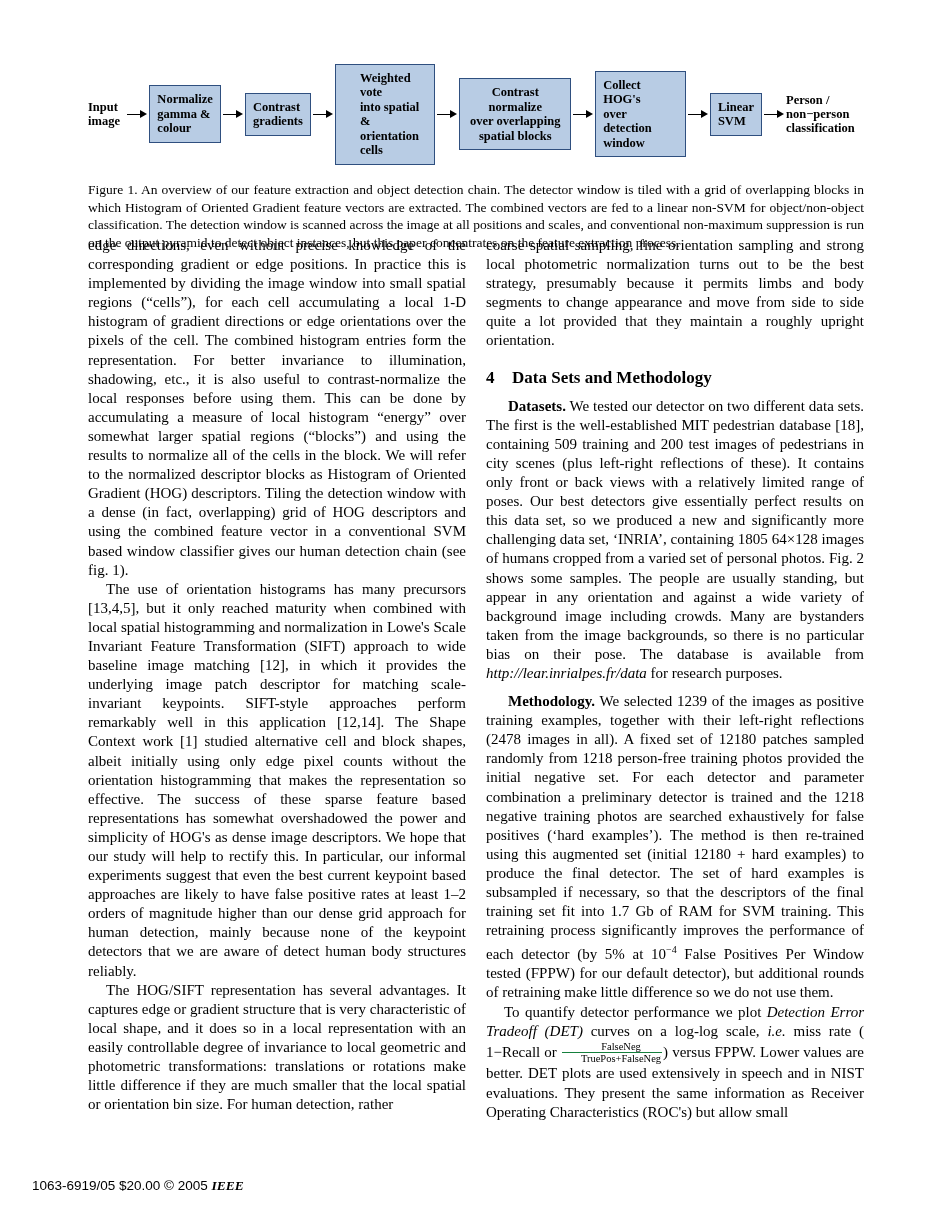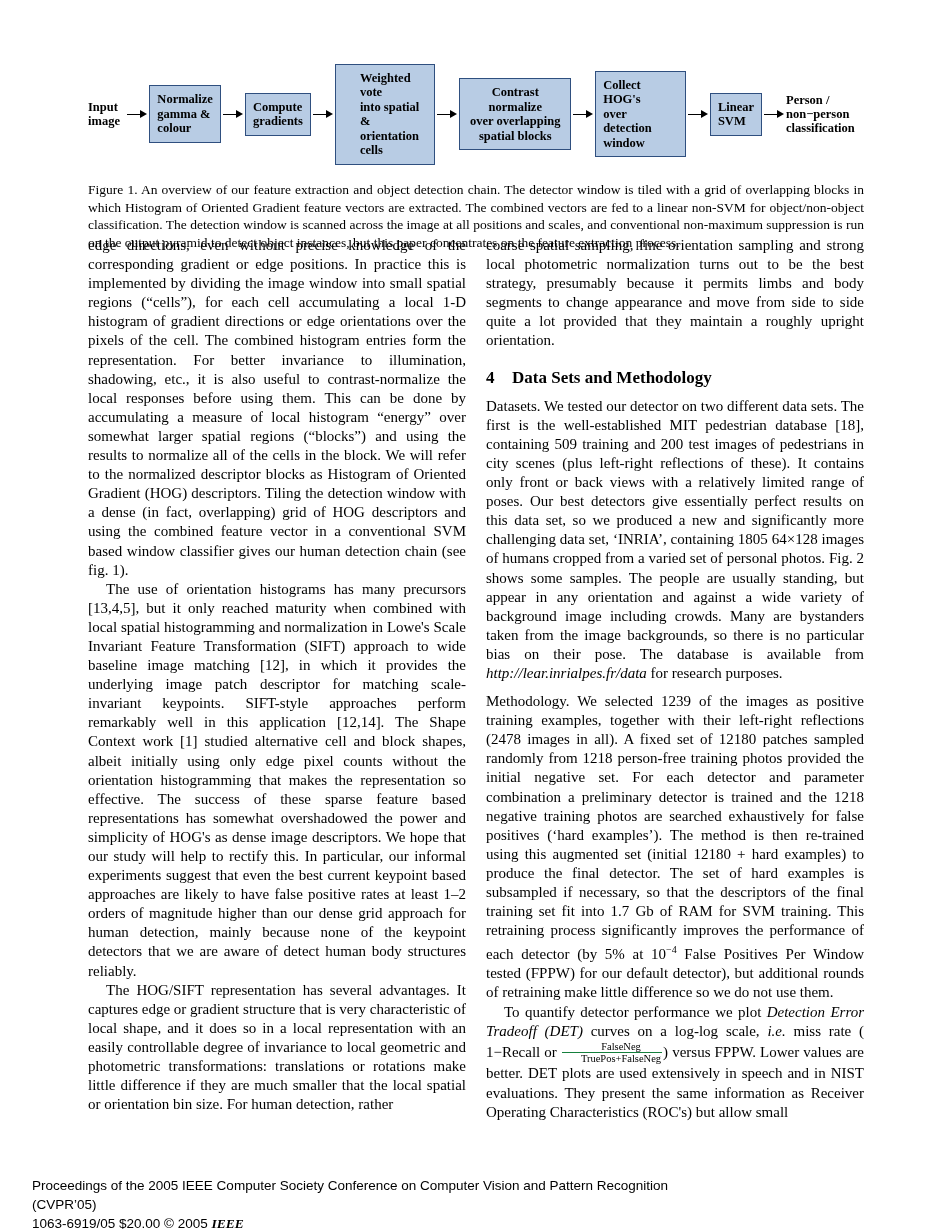--- a/index.html
+++ b/index.html
@@ -116,21 +116,21 @@
     margin: 17px 0 10px 0;
     text-indent: 0;
     font-family: "Liberation Serif", serif;
   }
   h2.section .num {
     display: inline-block;
     width: 26px;
   }
 
   .it { font-style: italic; }
-  .bf { font-weight: normal; }
+  .bf { font-weight: bold; margin-left: 22px; }
 
   
   .frac {
     display: inline-block;
     vertical-align: -0.55em;
     text-align: center;
     font-size: 10.5px;
     line-height: 1.08;
     margin: 0 1px;
   }
@@ -176,21 +176,21 @@
           <span class="shaft"></span>
           <span class="head"></span>
         </div>
       <div class="flow-box" style="width:80px;">Normalize
 gamma &amp;
 colour</div>
       <div class="arrow">
           <span class="shaft"></span>
           <span class="head"></span>
         </div>
-      <div class="flow-box" style="width:72px;">Compute
+      <div class="flow-box" style="width:72px;">Contrast
 gradients</div>
       <div class="arrow">
           <span class="shaft"></span>
           <span class="head"></span>
         </div>
       <div class="flow-box" style="width:116px;padding-left:24px;">Weighted vote
 into spatial &amp;
 orientation cells</div>
       <div class="arrow">
           <span class="shaft"></span>
@@ -238,17 +238,16 @@
     </h2>
 
     <p class="noindent"><span class="bf">Datasets.</span><span> We tested our detector on two different data sets. The first is the well-established MIT pedestrian database [18], containing 509 training and 200 test images of pedestrians in city scenes (plus left-right reflections of these). It contains only front or back views with a relatively limited range of poses. Our best detectors give essentially perfect results on this data set, so we produced a new and significantly more challenging data set, ‘INRIA’, containing 1805 64×128 images of humans cropped from a varied set of personal photos. Fig. 2 shows some samples. The people are usually standing, but appear in any orientation and against a wide variety of background image including crowds. Many are bystanders taken from the image backgrounds, so there is no particular bias on their pose. The database is available from </span><span class="it">http://lear.inrialpes.fr/data</span><span> for research purposes.</span></p>
 
     <p class="noindent" style="margin-top:9px;"><span class="bf">Methodology.</span><span> We selected 1239 of the images as positive training examples, together with their left-right reflections (2478 images in all). A fixed set of 12180 patches sampled randomly from 1218 person-free training photos provided the initial negative set. For each detector and parameter combination a preliminary detector is trained and the 1218 negative training photos are searched exhaustively for false positives (‘hard examples’). The method is then re-trained using this augmented set (initial 12180 + hard examples) to produce the final detector. The set of hard examples is subsampled if necessary, so that the descriptors of the final training set fit into 1.7 Gb of RAM for SVM training. This retraining process significantly improves the performance of each detector (by 5% at 10</span><sup class="exp">−4</sup><span> False Positives Per Window tested (FPPW) for our default detector), but additional rounds of retraining make little difference so we do not use them.</span></p>
 
     <p><span>To quantify detector performance we plot </span><span class="it">Detection Error Tradeoff (DET)</span><span> curves on a log-log scale, </span><span class="it">i.e.</span><span> miss rate ( 1−Recall or </span><span class="frac"><span class="num-part">FalseNeg</span><span class="den-part">TruePos+FalseNeg</span></span><span>) versus FPPW. Lower values are better. DET plots are used extensively in speech and in NIST evaluations. They present the same information as Receiver Operating Characteristics (ROC's) but allow small</span></p>
   </div>
 
   <div class="footer">
-    <div class="line1">Proceedings of the 2005 IEEE Computer Society Conference on Computer Vision and Pattern Recognition (CVPR’05)</div>
     <div class="line2"><span>1063-6919/05 $20.00 © 2005 </span><span class="ieee">IEEE</span></div>
   </div>
 
 </div>
 
 </body></html>

